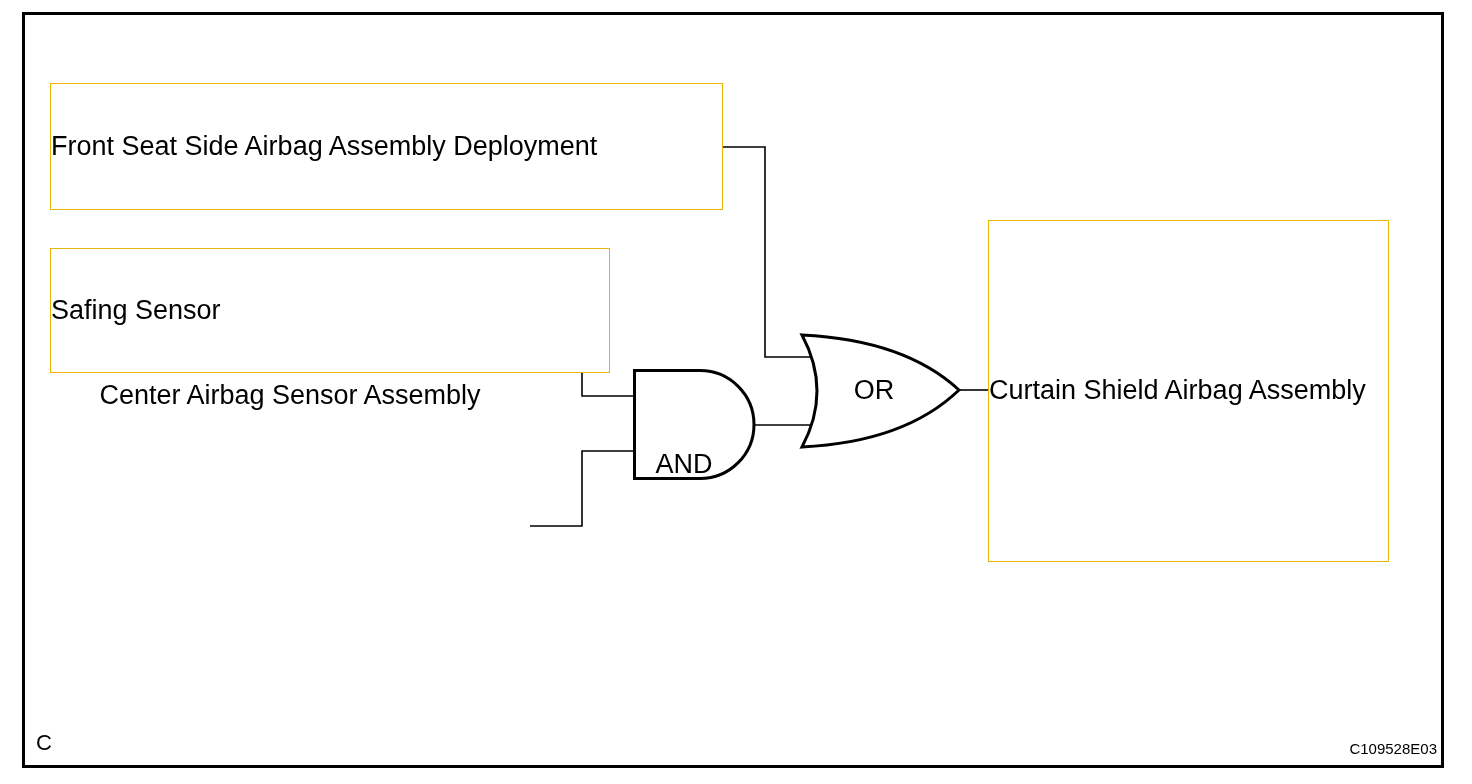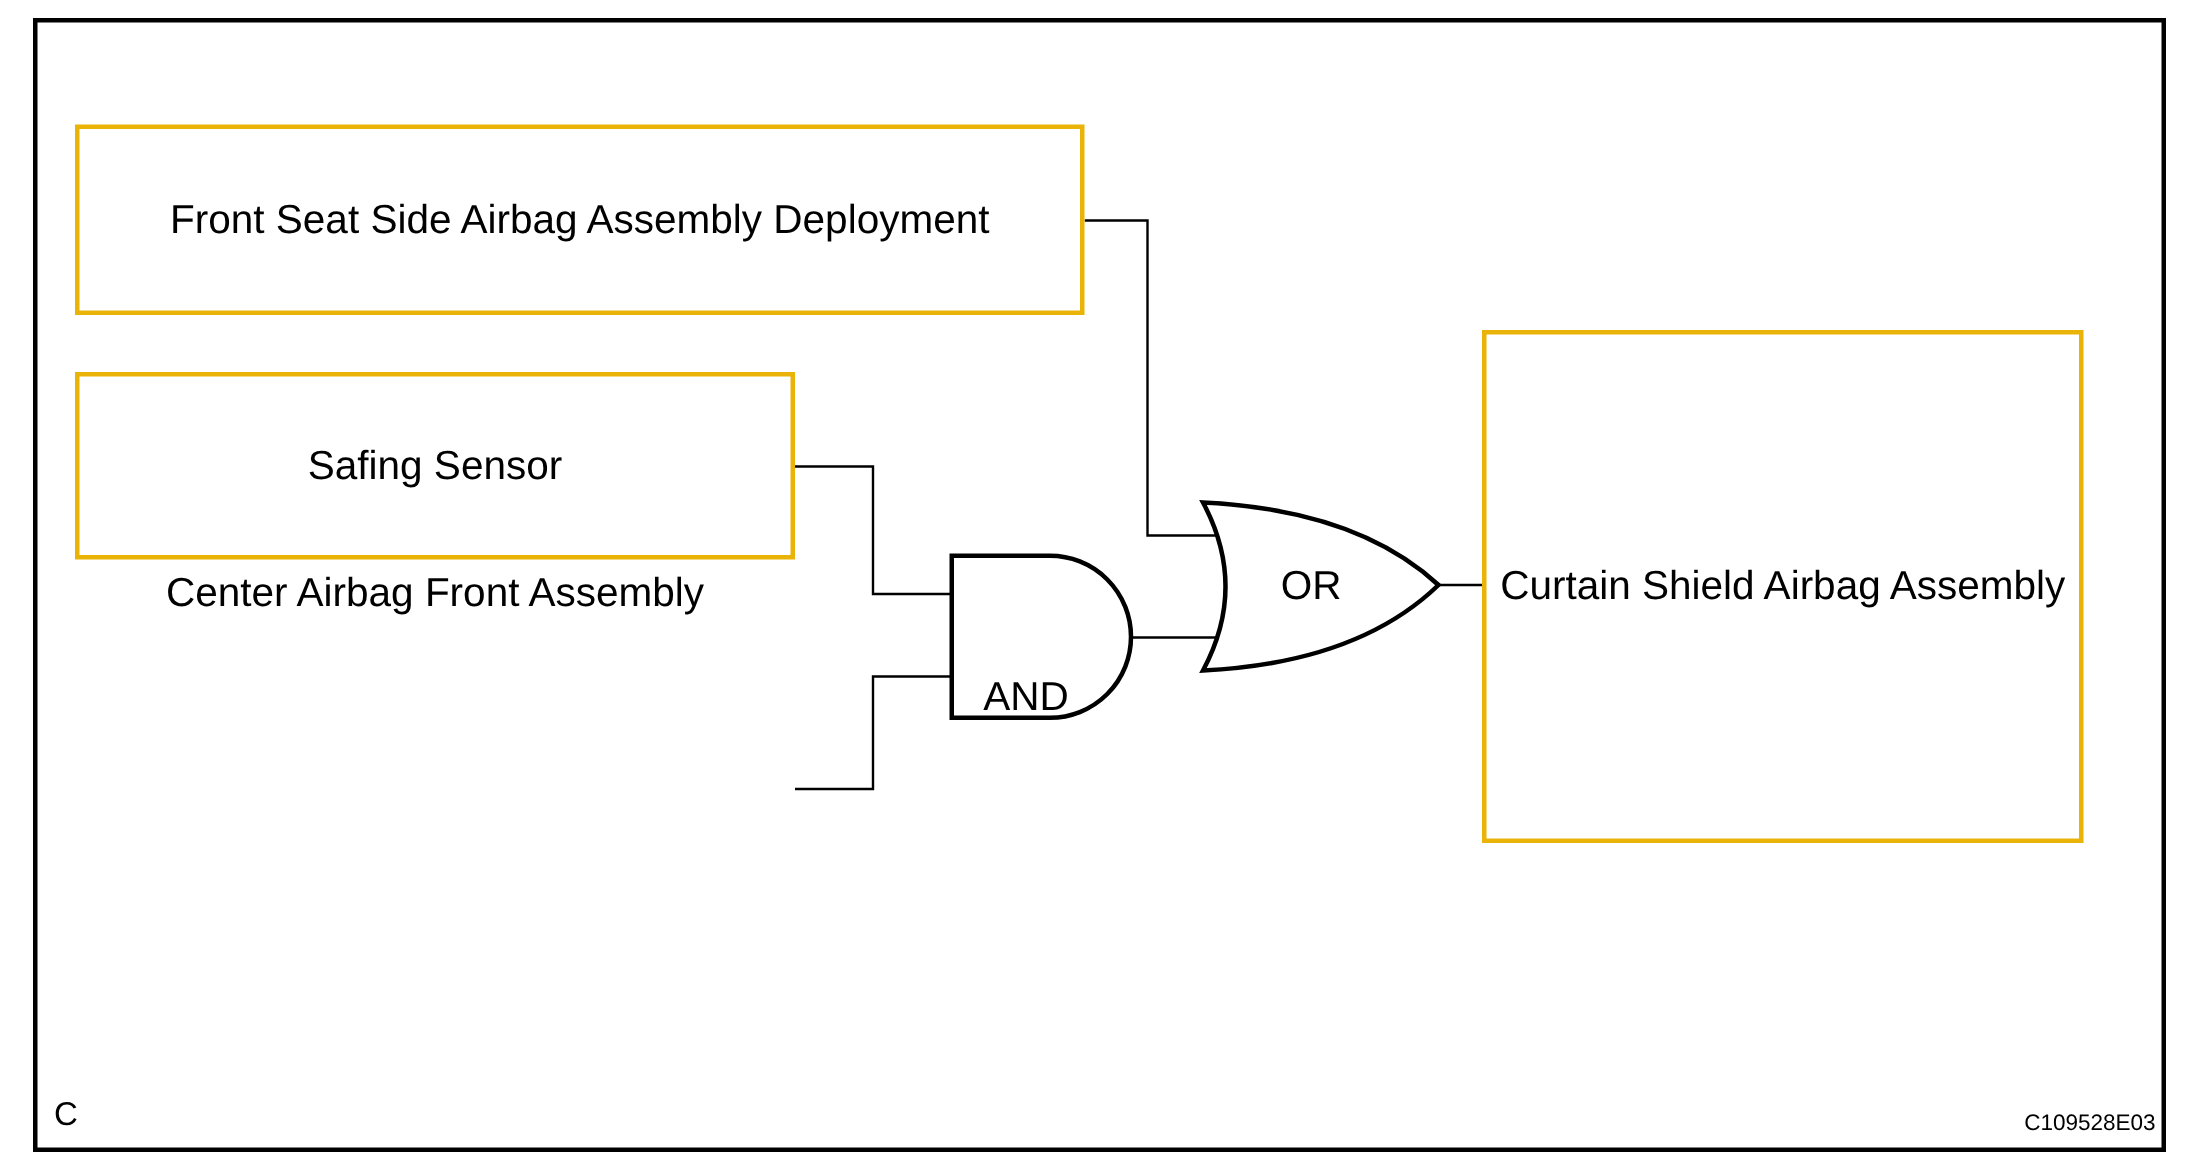--- a/index.html
+++ b/index.html
@@ -21,32 +21,31 @@
     width: 1422px; height: 756px;
     border: 3px solid #000000;
   }
   .wires-svg {
     position: absolute;
     left: 0; top: 0;
     width: 1472px; height: 784px;
   }
   .node-box {
     position: absolute;
-    border: 3px solid #eab308;
+    border: 1px solid #eab308;
     background: #ffffff;
     display: flex;
     align-items: center;
-    justify-content: center;
     text-align: center;
     font-size: 27px;
     line-height: 1.15;
     color: #000000;
   }
   .box-front   { left: 50px;  top: 83px;  width: 673px; height: 127px; }
-  .box-safing  { left: 50px;  top: 248px; width: 480px; height: 125px; }
+  .box-safing  { left: 50px;  top: 248px; width: 560px; height: 125px; }
   .box-rear    { left: 50px;  top: 462px; width: 480px; height: 126px; }
   .box-curtain { left: 988px; top: 220px; width: 401px; height: 342px; }
   .free-label {
     position: absolute;
     font-size: 27px;
     line-height: 27px;
     color: #000000;
     white-space: nowrap;
   }
   .label-center-assembly {
@@ -103,21 +102,21 @@
 
   <div class="node-box box-safing">
     <span>Safing Sensor</span>
   </div>
 
 
   <div class="node-box box-curtain">
     <span>Curtain Shield Airbag Assembly</span>
   </div>
 
-  <div class="free-label label-center-assembly">Center Airbag Front Assembly</div>
+  <div class="free-label label-center-assembly">Center Airbag Sensor Assembly</div>
 
   <div class="gate-label label-and">AND</div>
 
   <div class="gate-label label-or">OR</div>
 
   <div class="corner-letter">C</div>
 
   <div class="figure-code">C109528E03</div>
 
 </div>

